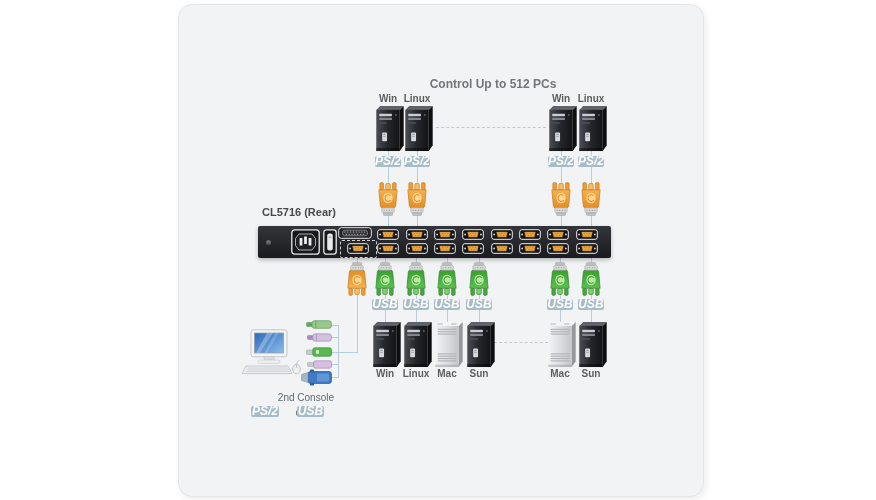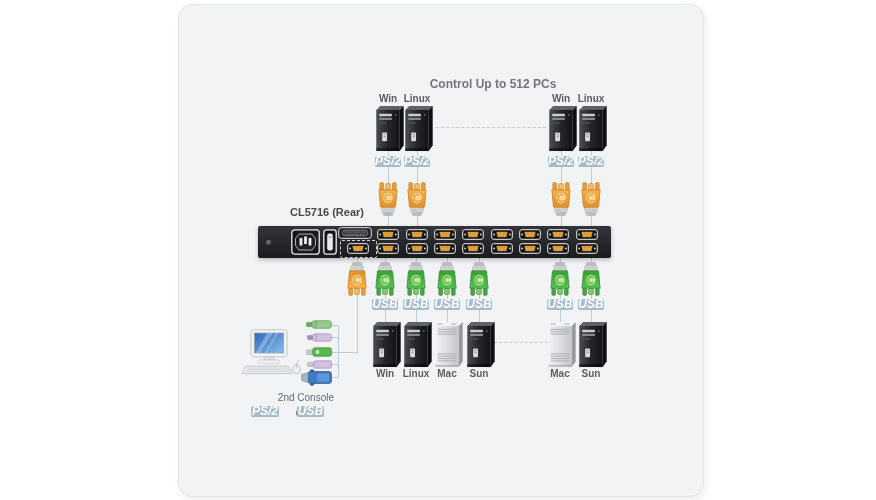--- a/index.html
+++ b/index.html
@@ -9,21 +9,21 @@
         border:1px solid #e4e5e7;border-radius:14px;box-shadow:2px 3px 7px rgba(0,0,0,.07);}
   .abs{position:absolute;}
   .vline{position:absolute;width:1px;background:#b7cedb;}
   .hline{position:absolute;height:1px;background:#b7cedb;}
   .dash{position:absolute;height:0;border-top:1px dashed #c7c9cb;}
   .badge{position:absolute;height:11px;line-height:11px;background:#a7bcc9;color:#fff;
          font-size:12px;font-weight:bold;font-style:italic;text-align:center;border-radius:2px;}
   .lbl{position:absolute;color:#5b5d5f;font-size:10px;text-align:center;font-weight:bold;}
   .title{position:absolute;left:408px;top:77px;width:170px;text-align:center;
          font-weight:bold;font-size:12px;color:#737578;}
-  .devlbl{position:absolute;left:262px;top:206px;font-weight:bold;font-size:11px;color:#48494b;margin-left:28px;}
+  .devlbl{position:absolute;left:262px;top:206px;font-weight:bold;font-size:11px;color:#48494b;}
   .switch{position:absolute;left:258px;top:226px;width:353px;height:32px;border-radius:2px;
           background:linear-gradient(#34353a,#1a1b1e);box-shadow:0 2px 4px rgba(0,0,0,.25);}
   .screw{position:absolute;left:8px;top:14px;width:5px;height:5px;border-radius:50%;
          background:#6c6d70;box-shadow:inset 0 -1px 1px #3a3a3c;}
   .daisy{position:absolute;left:82px;top:14px;width:35px;height:16px;
          border:1px dashed #cfd0d2;border-radius:2px;}
   .or{position:absolute;font-size:10px;color:#6e7072;text-align:center;}
   .clbl{position:absolute;font-size:10px;color:#5c6b74;text-align:right;}
 </style>
 </head>

